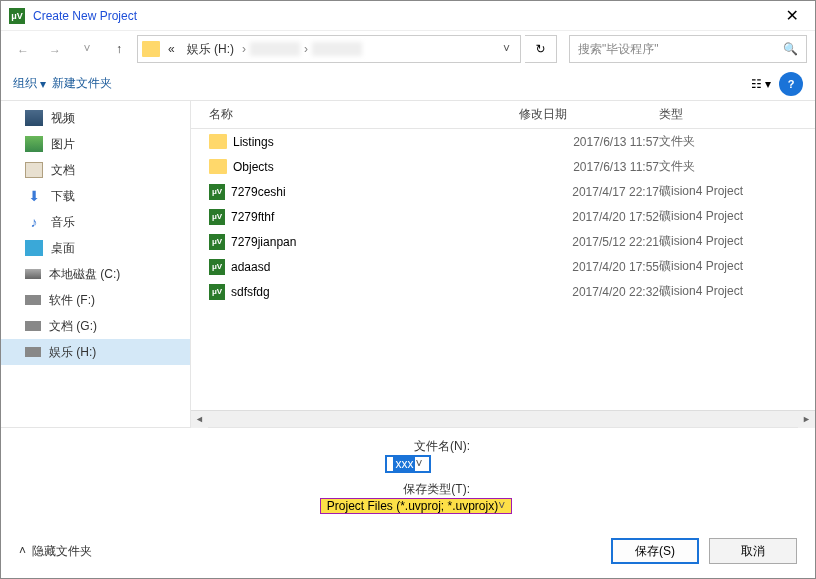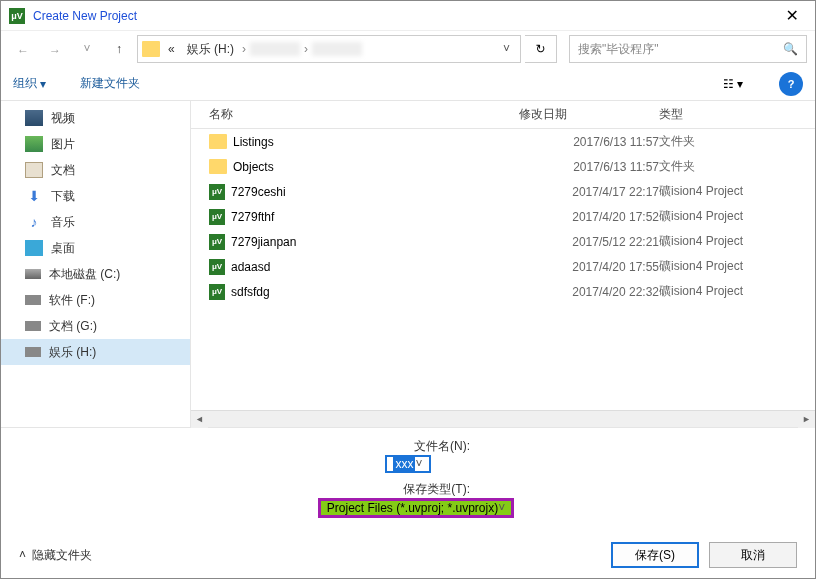--- a/index.html
+++ b/index.html
@@ -16,21 +16,21 @@
 .addressbar { flex: 1; height: 28px; border: 1px solid #ccc; display: flex; align-items: center; padding: 0 4px; gap: 4px; }
 .addressbar .folder-icon { width: 18px; height: 16px; background: #ffd86b; border-radius: 1px; }
 .addressbar .crumb { padding: 0 4px; color: #333; }
 .addressbar .sep { color: #888; }
 .addressbar .blur { width: 50px; height: 14px; background: #eee; filter: blur(2px); }
 .addressbar .dropdown { color: #555; padding: 0 6px; }
 .refresh-btn { width: 32px; height: 28px; border: 1px solid #ccc; border-left: none; display: flex; align-items: center; justify-content: center; }
 .searchbox { width: 238px; height: 28px; border: 1px solid #ccc; display: flex; align-items: center; padding: 0 8px; margin-left: 8px; color: #888; }
 .searchbox .sicon { margin-left: auto; }
 
-.toolbar { height: 34px; display: flex; align-items: center; padding: 0 12px; gap: 34px; border-bottom: 1px solid #e5e5e5; }
+.toolbar { height: 34px; display: flex; align-items: center; padding: 0 12px; gap: 6px; border-bottom: 1px solid #e5e5e5; }
 .toolbar .tbtn { color: #1a5a9a; display: flex; align-items: center; gap: 3px; }
 .toolbar .spacer { flex: 1; }
 .toolbar .view-icon, .toolbar .help-icon { width: 24px; height: 24px; display: flex; align-items: center; justify-content: center; }
 .help-icon { background: #1a73d8; color: #fff; border-radius: 50%; width: 18px; height: 18px; font-size: 11px; font-weight: bold; }
 
 .main { display: flex; height: 326px; }
 .sidebar { width: 190px; overflow-y: auto; border-right: 1px solid #e5e5e5; padding-top: 4px; }
 .side-item { display: flex; align-items: center; height: 26px; padding-left: 24px; gap: 8px; color: #333; }
 .side-item.selected { background: #d4e8f7; }
 .side-ico { width: 18px; height: 16px; display: flex; align-items: center; justify-content: center; }
@@ -59,21 +59,21 @@
 .hscroll .harrow { width: 17px; height: 17px; display: flex; align-items: center; justify-content: center; color: #666; font-size: 9px; background: #f0f0f0; }
 .hscroll .htrack { flex: 1; }
 
 .form-area { padding: 10px 12px 6px 12px; border-top: 1px solid #e5e5e5; }
 .form-row { display: flex; align-items: center; margin-bottom: 8px; flex-direction: column; }
 .form-label { width: 140px; text-align: right; padding-right: 8px; color: #333; }
 .form-input { flex: 1; height: 26px; border: 1px solid #888; padding: 0 6px; display: flex; align-items: flex-start; }
 .form-input.filename { border: 2px solid #1a73d8; }
 .form-input.filename .val { background: #1a73d8; color: #fff; padding: 0 2px; }
 .form-input .dd { margin-left: auto; color: #555; }
-.form-input.combo { background: #84cc16; border: 3px solid #a21caf; margin-left: 16px; }
+.form-input.combo { background: #fde047; border: 1px solid #a21caf; margin-left: 16px; }
 
 .bottom { display: flex; align-items: center; padding: 10px 18px 12px 18px; }
 .hide-folders { display: flex; align-items: center; gap: 6px; color: #333; }
 .bottom .spacer { flex: 1; }
 .btn { width: 88px; height: 26px; border: 1px solid #aaa; background: #f3f3f3; margin-left: 10px; display: flex; align-items: center; justify-content: center; }
 .btn.primary { border: 2px solid #1a73d8; background: #fdfdfd; }
 </style>
 </head>
 <body>
 

